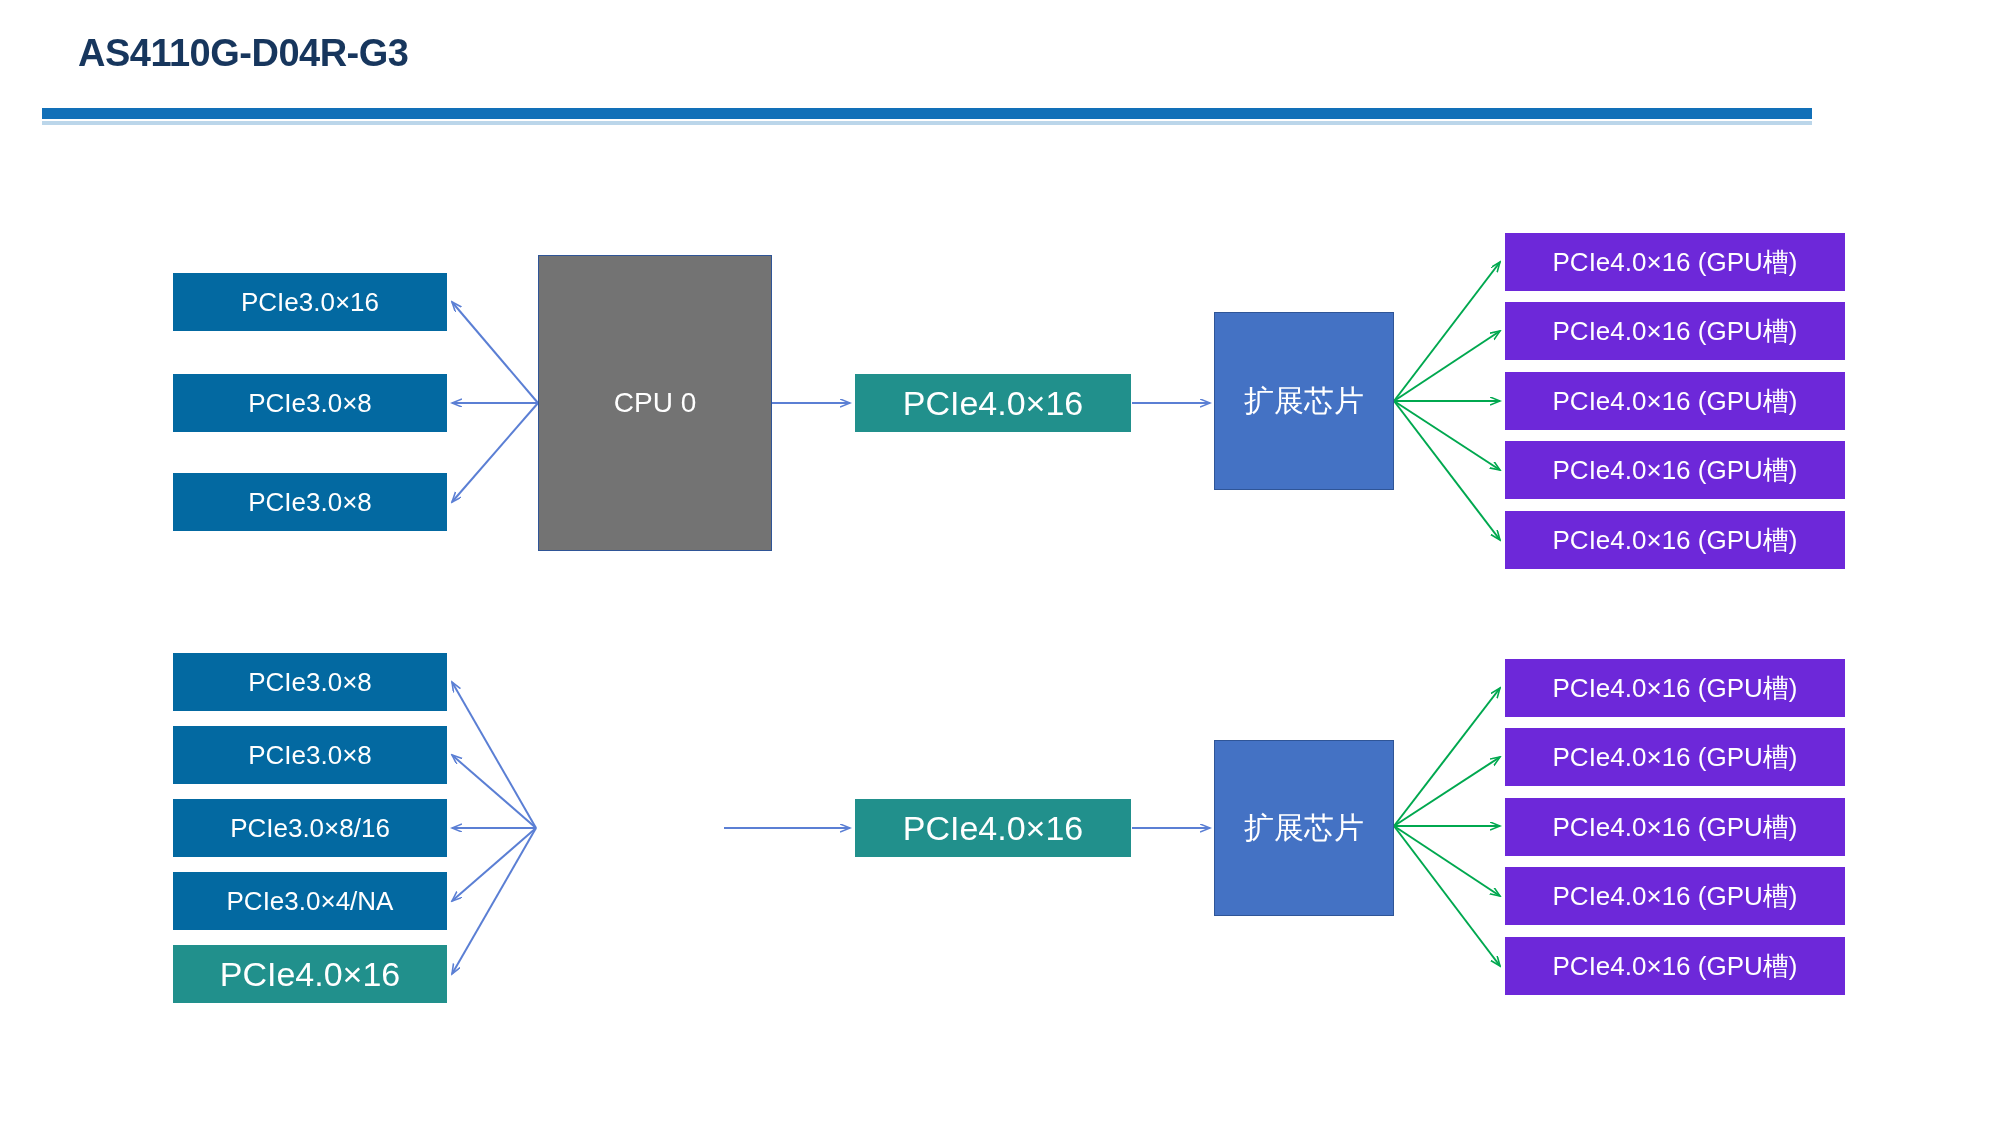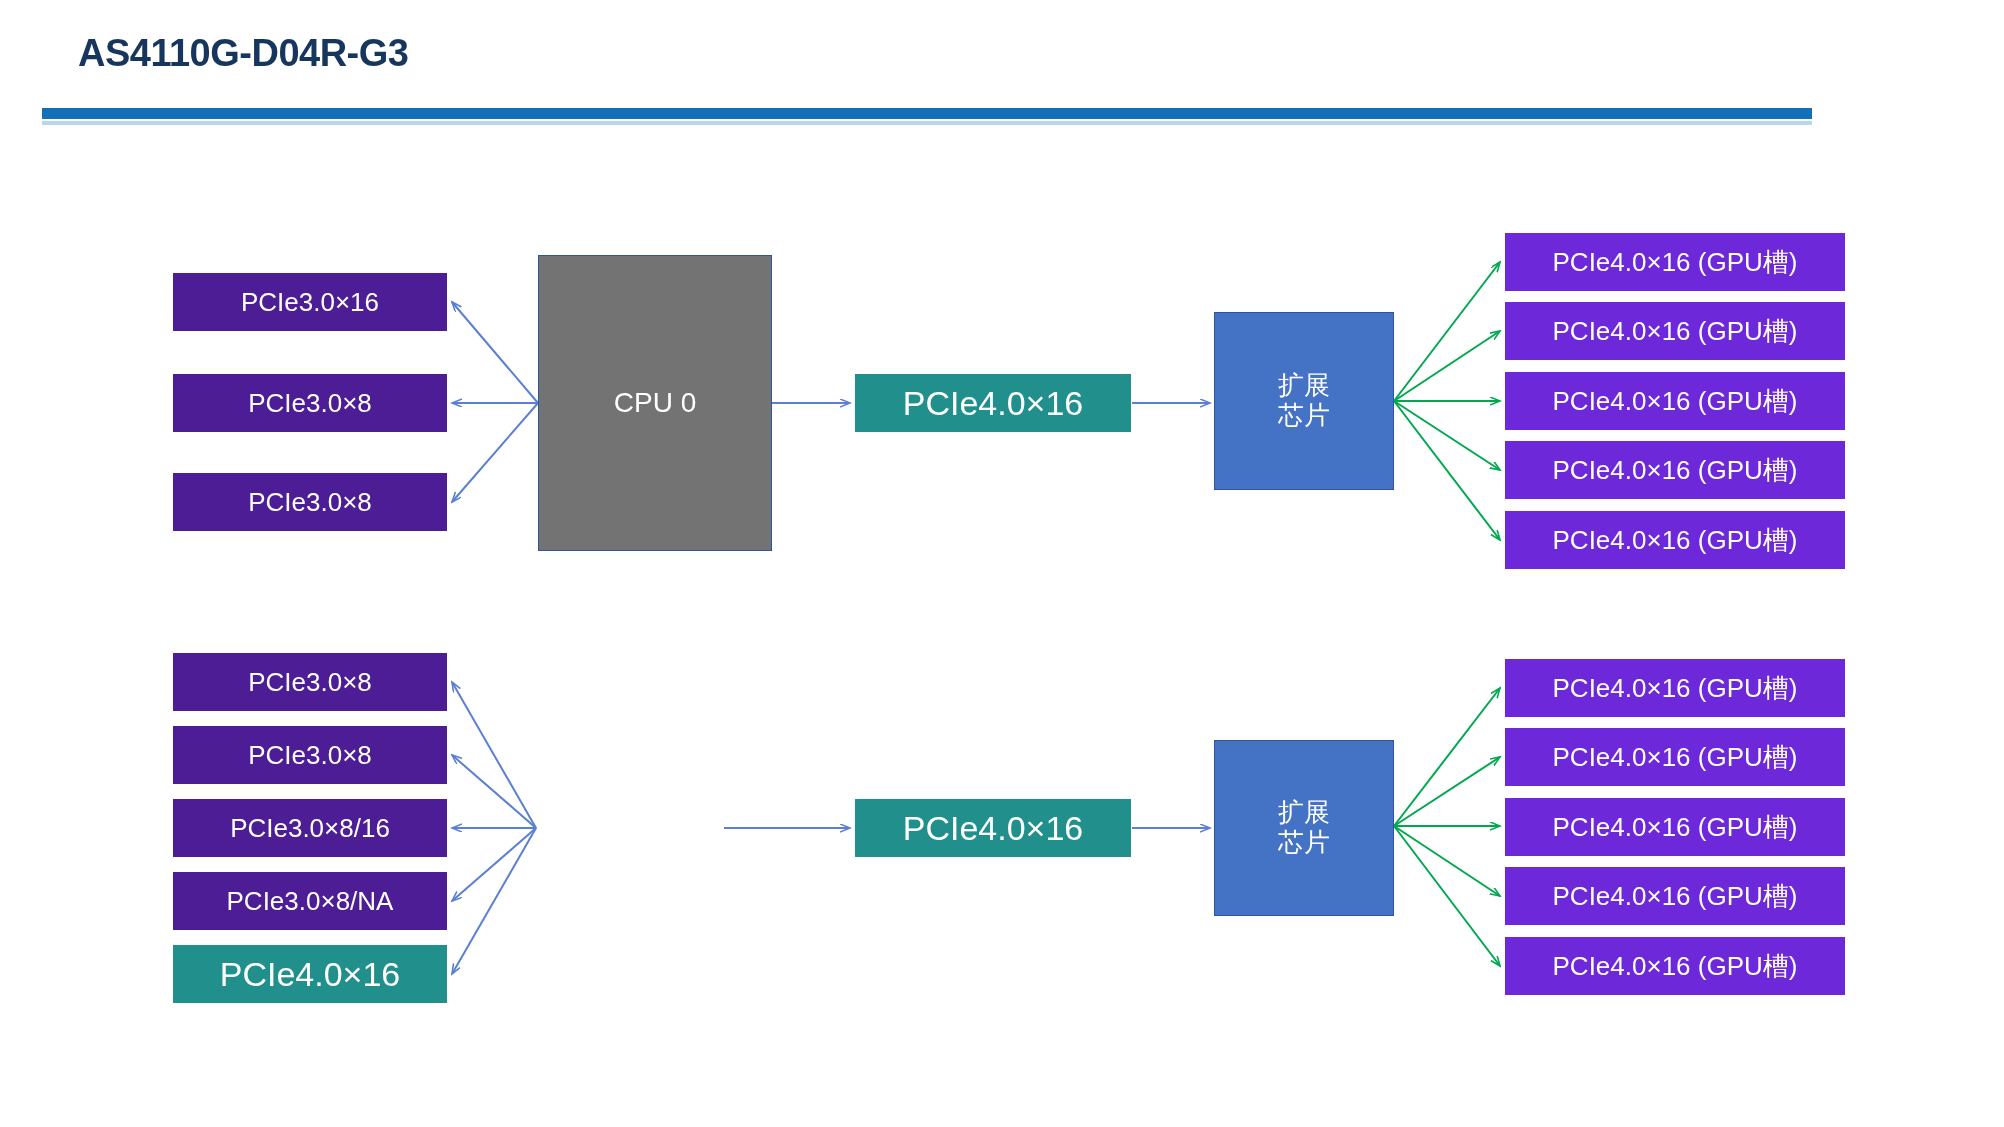--- a/index.html
+++ b/index.html
@@ -30,25 +30,25 @@
   .tri{width:0;height:0;border-top:13px solid transparent;border-bottom:13px solid transparent;}
   .tri.blue{border-left:22px solid #4AA3DC;}
   .tri.orange{border-left:22px solid #FDB813;}
 
   
   .box{
     position:absolute;box-sizing:border-box;
     display:flex;align-items:center;justify-content:center;
     color:#ffffff;white-space:nowrap;
   }
-  .box-lightblue{background:#4c1d95;font-size:26px;}
+  .box-lightblue{background:#0369a1;font-size:26px;}
   .box-teal{background:#21908C;font-size:34px;}
   .box-green{background:#6d28d9;font-size:26px;}
   .box-cpu{background:#737373;border:1.5px solid #2F5597;font-size:28px;}
-  .box-chip{background:#4472C4;border:1.5px solid #2F5597;font-size:26px;line-height:1.15;flex-direction:column;}
+  .box-chip{background:#4472C4;border:1.5px solid #2F5597;font-size:30px;line-height:1.15;flex-direction:row;}
 
   svg.wires{position:absolute;left:0;top:0;width:2004px;height:1127px;pointer-events:none;}
 </style>
 </head>
 <body>
 
 <div id="stage">
 
   <div class="page-title">AS4110G-D04R-G3</div>
   <div class="hdr-bar"></div>
@@ -113,21 +113,21 @@
 
   <div class="box box-green" style="left:1505px;top:233px;width:340px;height:58px;">PCIe4.0×16 (GPU槽)</div>
   <div class="box box-green" style="left:1505px;top:302px;width:340px;height:58px;">PCIe4.0×16 (GPU槽)</div>
   <div class="box box-green" style="left:1505px;top:372px;width:340px;height:58px;">PCIe4.0×16 (GPU槽)</div>
   <div class="box box-green" style="left:1505px;top:441px;width:340px;height:58px;">PCIe4.0×16 (GPU槽)</div>
   <div class="box box-green" style="left:1505px;top:511px;width:340px;height:58px;">PCIe4.0×16 (GPU槽)</div>
 
   <div class="box box-lightblue" style="left:173px;top:653px;width:274px;height:58px;">PCIe3.0×8</div>
   <div class="box box-lightblue" style="left:173px;top:726px;width:274px;height:58px;">PCIe3.0×8</div>
   <div class="box box-lightblue" style="left:173px;top:799px;width:274px;height:58px;">PCIe3.0×8/16</div>
-  <div class="box box-lightblue" style="left:173px;top:872px;width:274px;height:58px;">PCIe3.0×8/NA</div>
+  <div class="box box-lightblue" style="left:173px;top:872px;width:274px;height:58px;">PCIe3.0×4/NA</div>
   <div class="box box-teal" style="left:173px;top:945px;width:274px;height:58px;">PCIe4.0×16</div>
 
 
   <div class="box box-teal" style="left:855px;top:799px;width:276px;height:58px;">PCIe4.0×16</div>
 
   <div class="box box-chip" style="left:1214px;top:740px;width:180px;height:176px;">
     <span>扩展</span>
     <span>芯片</span>
   </div>
 

